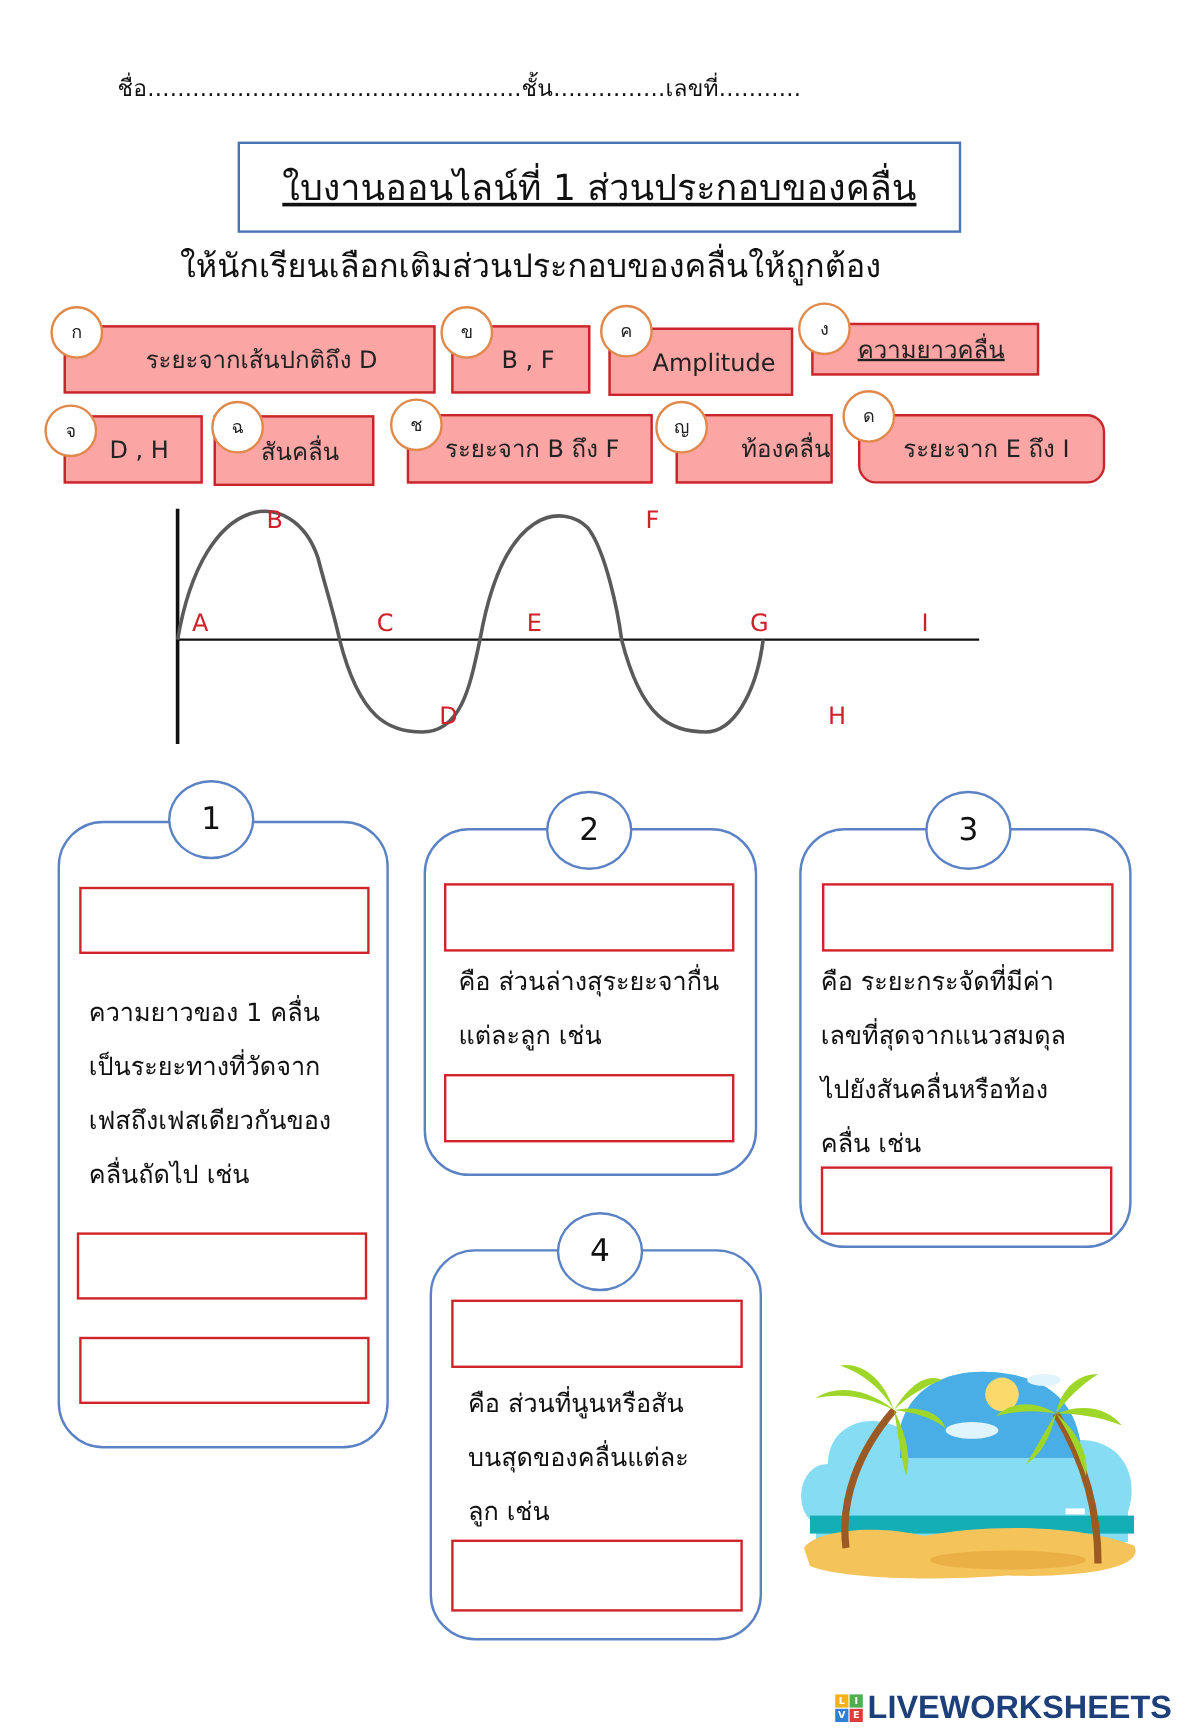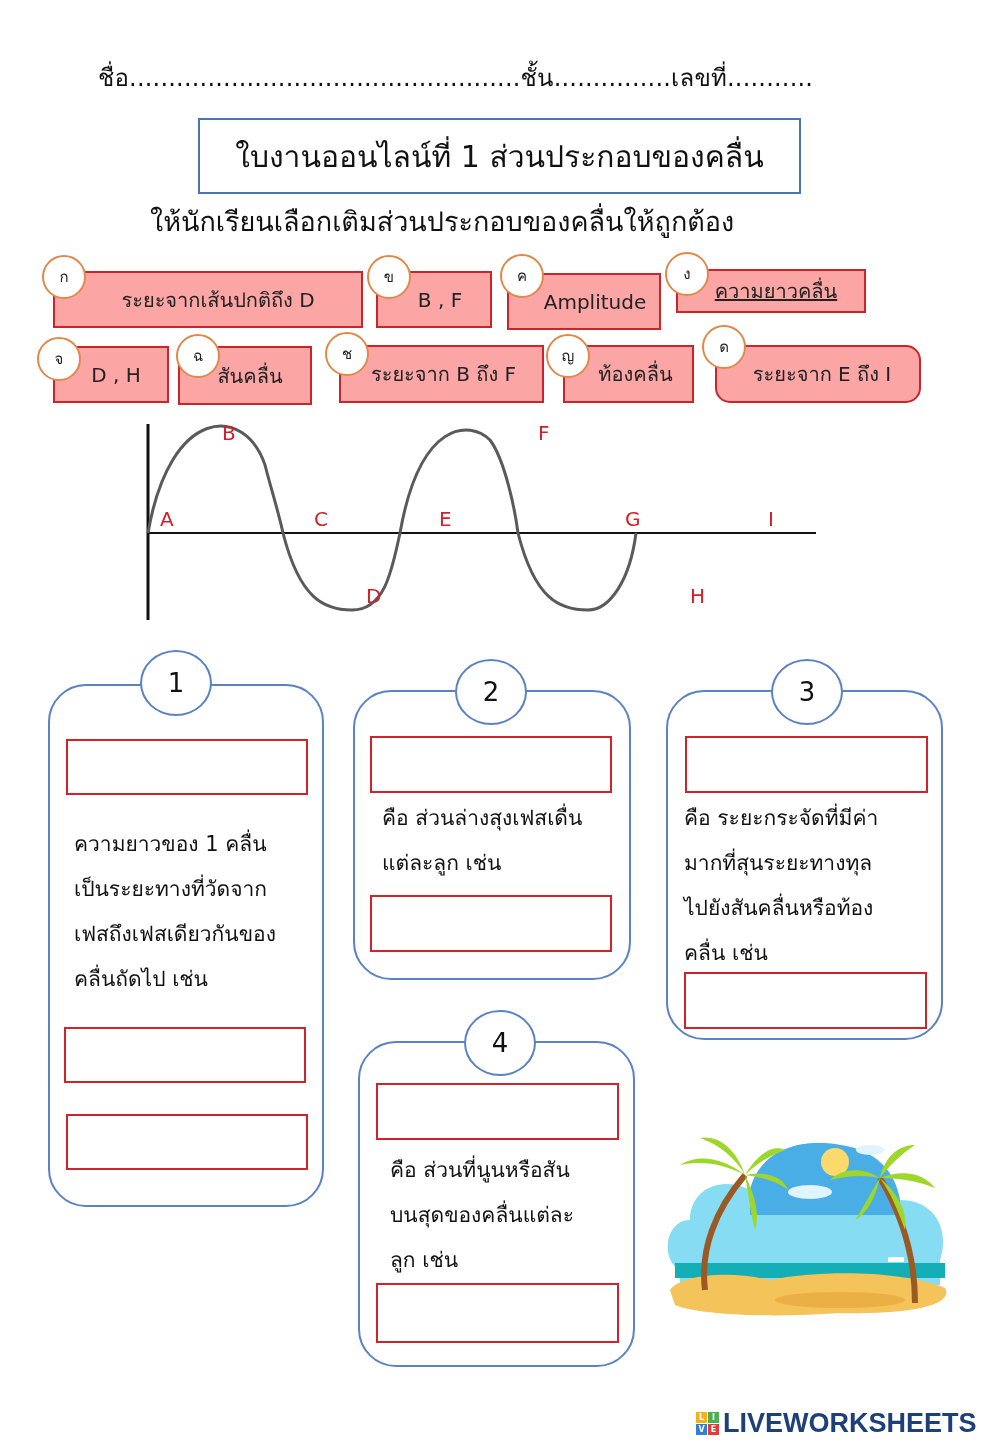--- a/index.html
+++ b/index.html
@@ -1,24 +1,24 @@
 <!DOCTYPE html>
 <html><head>
 <meta charset="utf-8">
 <style>
   * { box-sizing: border-box; margin: 0; padding: 0; }
   html, body { width: 1000px; height: 1443px; background: #ffffff; overflow: hidden; }
   body { position: relative; font-family: "DejaVu Sans", sans-serif; color: #111; }
 
   .abs { position: absolute; }
 
-  .header-line { left: 98px; top: 58px; width: 800px; font-size: 24px; white-space: nowrap; letter-spacing: 0.2px; }
+  .header-line { left: 98px; top: 58px; width: 800px; font-size: 19px; white-space: nowrap; letter-spacing: 0.2px; }
 
   .title-box { left: 198px; top: 118px; width: 603px; height: 76px; border: 2px solid #4a74b8; display: flex; align-items: center; justify-content: center; }
-  .title-box span { font-size: 30px; color: #111; }
+  .title-box span { font-size: 30px; color: #111; text-decoration: underline; }
 
   .instruction { left: 150px; top: 200px; width: 700px; text-align: left; font-size: 27px; }
 
   
   .chip { position: absolute; border: 2px solid #c9262c; background: #fca5a5; display: flex; align-items: center; justify-content: center; font-size: 20px; color: #222; }
   .chip-circle { position: absolute; width: 44px; height: 44px; border-radius: 50%; border: 2.5px solid #e0894a; background: #fff; display: flex; align-items: center; justify-content: center; font-size: 15px; color: #222; z-index: 2; }
 
   
   .wave { left: 130px; top: 410px; width: 700px; height: 220px; }
 
@@ -81,21 +81,21 @@
     </div>
   <div class="chip-circle" style="left:176px;top:334px;">ฉ</div>
 </div>
 <div>
   <div class="chip" style="left:339px;top:345px;width:205px;height:58px;padding-left:4px;">
       <span>ระยะจาก B ถึง F</span>
     </div>
   <div class="chip-circle" style="left:325px;top:332px;">ช</div>
 </div>
 <div>
-  <div class="chip" style="left:563px;top:345px;width:131px;height:58px;padding-left:14px;">
+  <div class="chip" style="left:563px;top:345px;width:131px;height:58px;padding-left:14px;justify-content:flex-end;">
       <span>ท้องคลื่น</span>
     </div>
   <div class="chip-circle" style="left:546px;top:334px;">ญ</div>
 </div>
 <div>
   <div class="chip" style="left:715px;top:345px;width:206px;height:58px;padding-left:8px;border-radius:15px;">
       <span>ระยะจาก E ถึง I</span>
     </div>
   <div class="chip-circle" style="left:702px;top:325px;">ด</div>
 </div>
@@ -126,31 +126,31 @@
 เฟสถึงเฟสเดียวกันของ
 คลื่นถัดไป เช่น</div>
   <div class="drop" style="left:64px;top:1027px;width:242px;height:56px;"></div>
   <div class="drop" style="left:66px;top:1114px;width:242px;height:56px;"></div>
 </div>
 
 <div>
   <div class="card" style="left:353px;top:690px;width:278px;height:290px;"></div>
   <div class="num-bubble" style="left:455px;top:659px;width:72px;">2</div>
   <div class="drop" style="left:370px;top:736px;width:242px;height:57px;"></div>
-  <div class="card-text" style="left:382px;top:796px;width:245px;">คือ ส่วนล่างสุงเฟสเดื่น
+  <div class="card-text" style="left:382px;top:796px;width:245px;">คือ ส่วนล่างสุระยะจากื่น
 แต่ละลูก เช่น</div>
   <div class="drop" style="left:370px;top:895px;width:242px;height:57px;"></div>
 </div>
 
 <div>
   <div class="card" style="left:666px;top:690px;width:277px;height:350px;"></div>
   <div class="num-bubble" style="left:771px;top:659px;width:72px;">3</div>
   <div class="drop" style="left:685px;top:736px;width:243px;height:57px;"></div>
   <div class="card-text" style="left:684px;top:796px;width:250px;">คือ ระยะกระจัดที่มีค่า
-มากที่สุนระยะทางทุล
+เลขที่สุดจากแนวสมดุล
 ไปยังสันคลื่นหรือท้อง
 คลื่น เช่น</div>
   <div class="drop" style="left:684px;top:972px;width:243px;height:57px;"></div>
 </div>
 
 <div>
   <div class="card" style="left:358px;top:1041px;width:277px;height:326px;"></div>
   <div class="num-bubble" style="left:464px;top:1010px;width:72px;">4</div>
   <div class="drop" style="left:376px;top:1083px;width:243px;height:57px;"></div>
   <div class="card-text" style="left:390px;top:1148px;width:240px;">คือ ส่วนที่นูนหรือสัน

